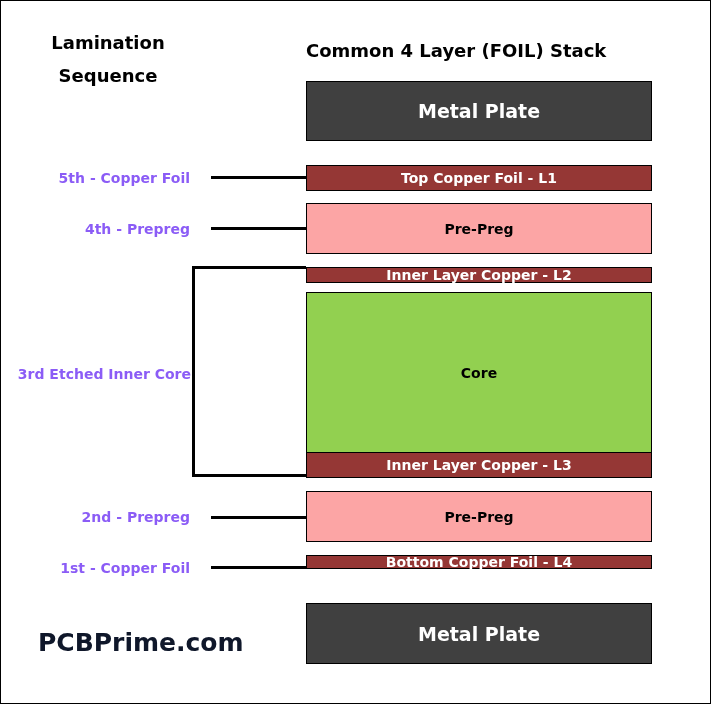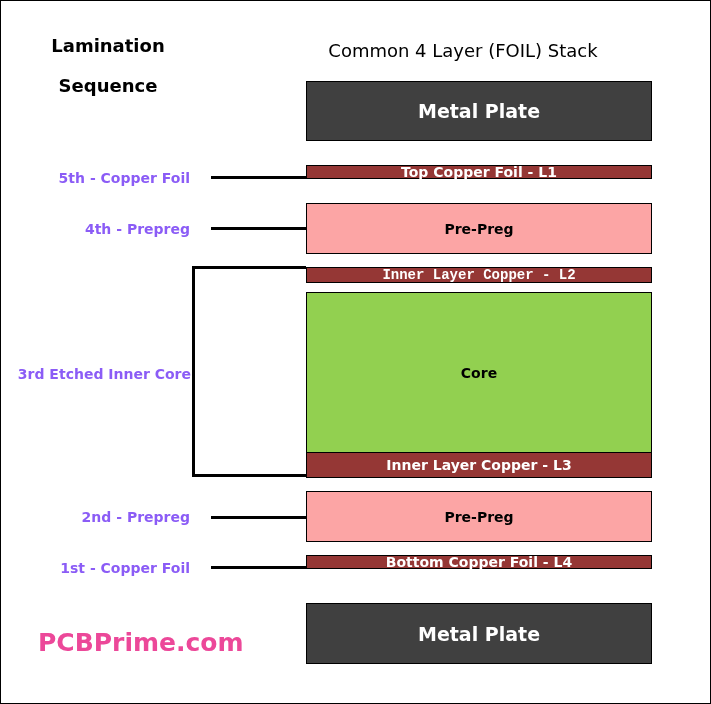--- a/index.html
+++ b/index.html
@@ -2,55 +2,55 @@
 <html><head>
 <meta charset="utf-8">
 <style>
   html, body { margin: 0; padding: 0; background: #ffffff; }
   body { width: 711px; height: 704px; position: relative; overflow: hidden;
          font-family: "DejaVu Sans", "Liberation Sans", sans-serif; }
   .frame { position: absolute; left: 0; top: 0; width: 709px; height: 702px;
            border: 1px solid #000; background: #ffffff; }
   .abs { position: absolute; }
   .seq-title { left: 40px; top: 26px; width: 136px; text-align: center;
-               font-weight: bold; font-size: 18px; line-height: 40px; color: #000; }
-  .stack-title { left: 289px; top: 40px; width: 348px; text-align: center;
-                 font-weight: normal; font-size: 18px; color: #000; }
+               font-weight: bold; font-size: 18px; line-height: 33px; color: #000; }
+  .stack-title { left: 306px; top: 40px; width: 348px; 
+                 font-weight: bold; font-size: 18px; color: #000; }
   .layer { position: absolute; left: 306px; width: 346px; box-sizing: border-box;
            border: 1px solid #000; display: flex; align-items: center; justify-content: center;
            font-weight: bold; }
   .plate { background: #404040; color: #ffffff; font-size: 19px; }
   .copper { background: #953735; color: #ffffff; font-size: 14px; }
   .prepreg { background: #fca5a5; color: #000; font-size: 14px; }
   .core { background: #92d050; color: #000; font-size: 14px; }
   .seq-label { position: absolute; right: 521px; font-weight: bold; font-size: 14px;
                color: #8b5cf6; white-space: nowrap; text-align: right; }
   .connector { position: absolute; left: 211px; width: 95px; height: 3px; background: #000; }
   .bracket { position: absolute; left: 192px; top: 266px; width: 114px; height: 211px;
              box-sizing: border-box; border: 3px solid #000; border-right: none; }
-  .brand { left: 38px; top: 628px; font-weight: bold; font-size: 25px; color: #ec4899; }
+  .brand { left: 38px; top: 628px; font-weight: bold; font-size: 25px; color: #0f172a; }
 </style>
 </head>
 <body>
 
 <div class="frame"></div>
 
 <div class="abs seq-title">Lamination Sequence</div>
 <div class="abs stack-title">Common 4 Layer (FOIL) Stack</div>
 
 <div class="layer plate" style="top:81px;height:60px;">
   <span>Metal Plate</span>
 </div>
-<div class="layer copper" style="top:165px;height:14px;">
+<div class="layer copper" style="top:165px;height:26px;">
   <span>Top Copper Foil - L1</span>
 </div>
 <div class="layer prepreg" style="top:203px;height:51px;">
   <span>Pre-Preg</span>
 </div>
-<div class="layer copper" style="top:267px;height:16px;font-family:Liberation Mono, monospace;">
+<div class="layer copper" style="top:267px;height:16px;">
   <span>Inner Layer Copper - L2</span>
 </div>
 <div class="layer core" style="top:292px;height:161px;">
   <span>Core</span>
 </div>
 <div class="layer copper" style="top:452px;height:26px;">
   <span>Inner Layer Copper - L3</span>
 </div>
 <div class="layer prepreg" style="top:491px;height:51px;">
   <span>Pre-Preg</span>

